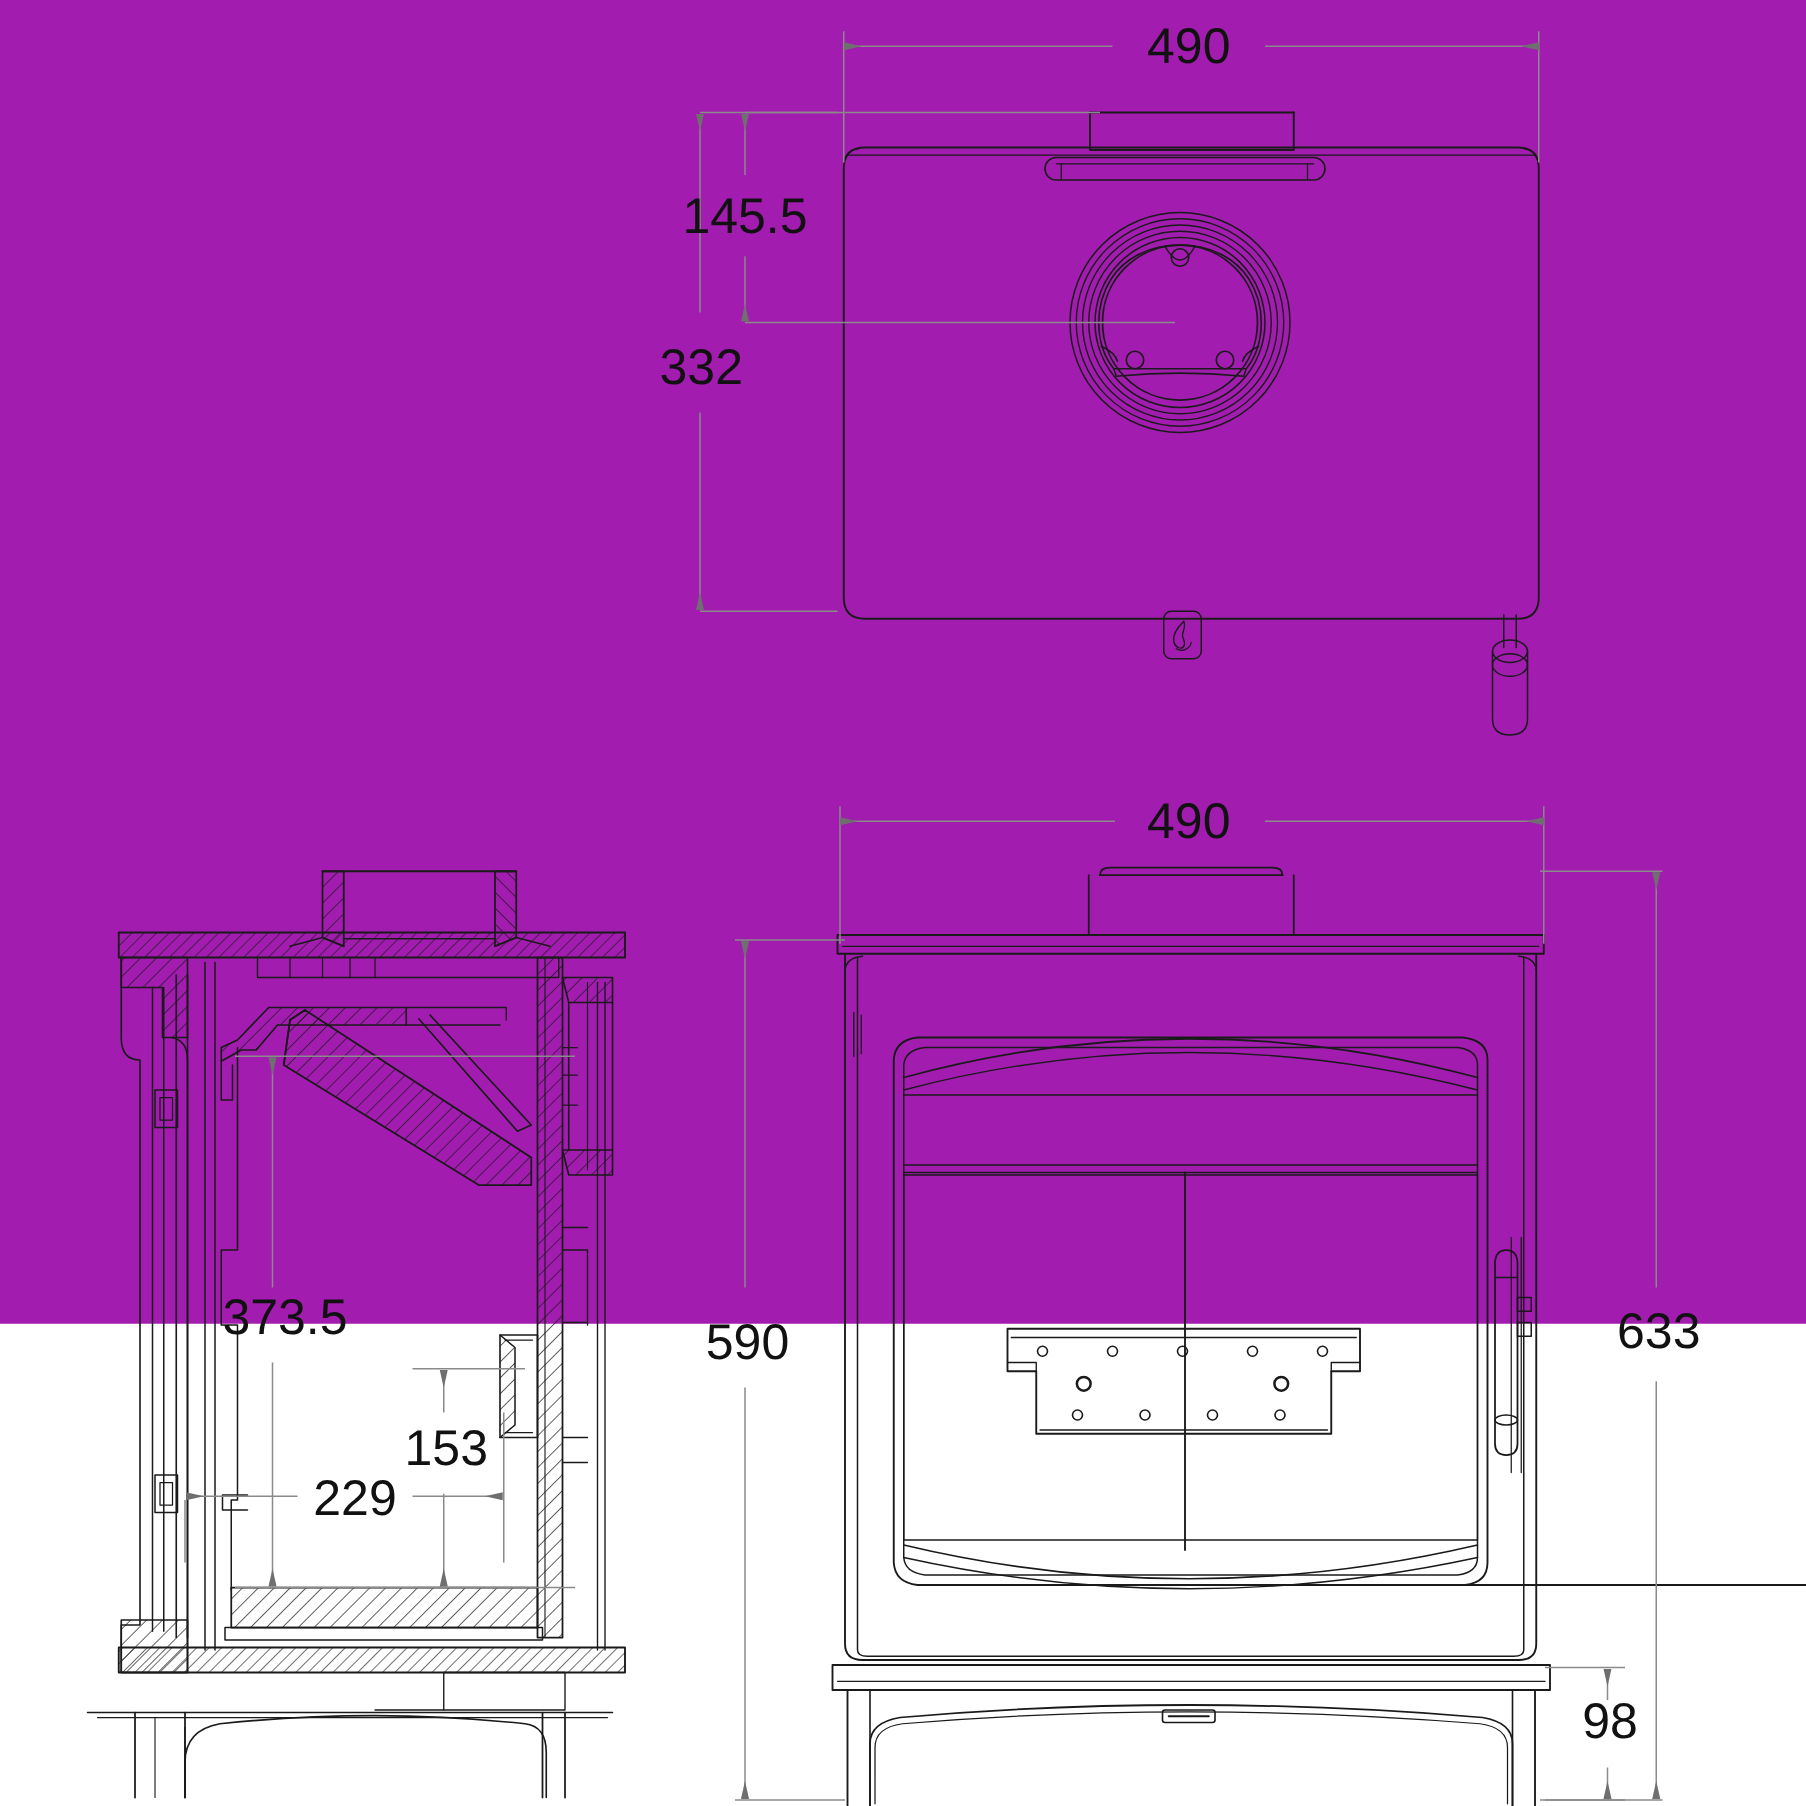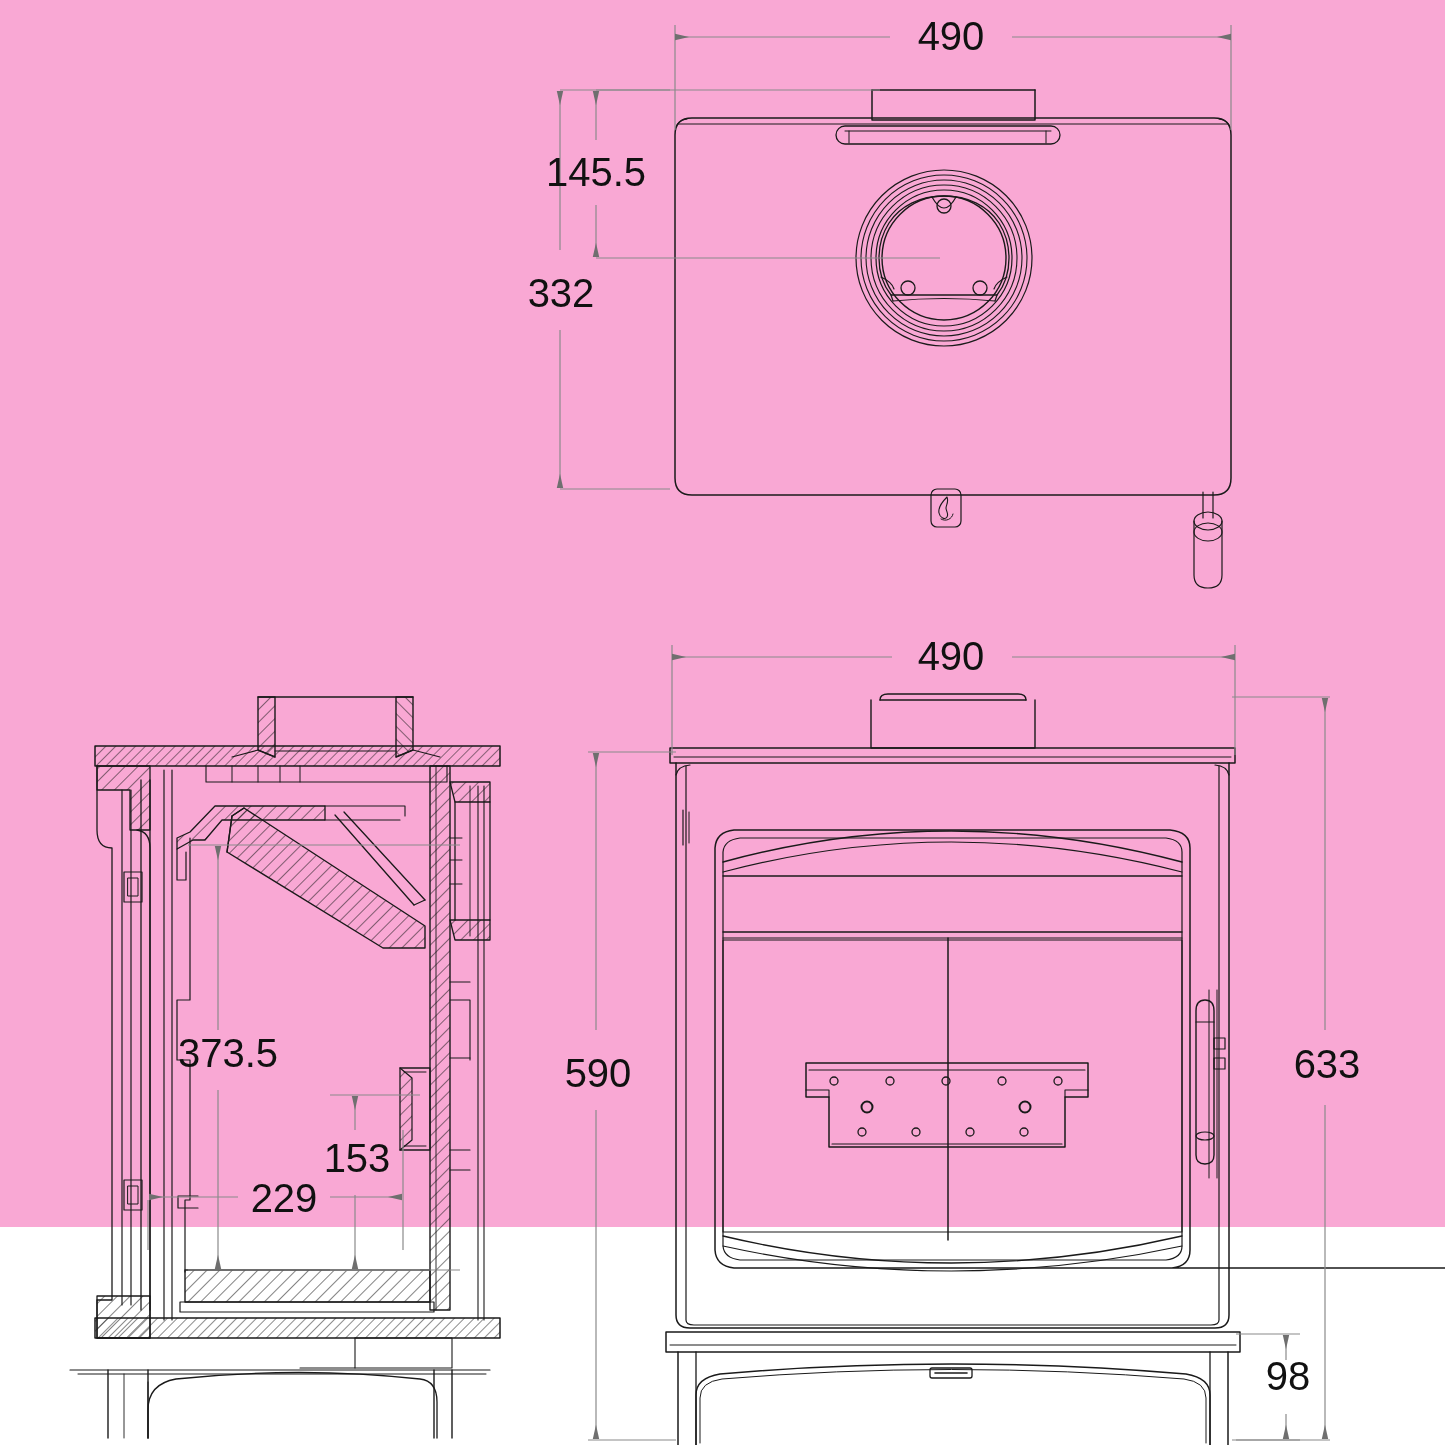--- a/index.html
+++ b/index.html
@@ -1,18 +1,18 @@
 <!DOCTYPE html>
 <html><head>
 <meta charset="utf-8">
 <style>
   html,body{margin:0;padding:0;background:#ffffff;}
   body{width:1445px;height:1445px;overflow:hidden;
        font-family:"Liberation Sans","DejaVu Sans",sans-serif;}
-  #stage{position:relative;width:1445px;height:1227px;background:#f9a8d4;}
+  #stage{position:relative;width:1445px;height:1059px;background:#a21caf;}
   svg.draw{position:absolute;left:0;top:0;width:1445px;height:1445px;}
   .dimtxt{font-family:"Liberation Sans","DejaVu Sans",sans-serif;
           font-size:40px;fill:#111111;font-weight:400;}
 </style>
 </head>
 <body>
 
 <div id="stage">
 
   <svg class="draw" viewBox="0 0 1445 1445">

